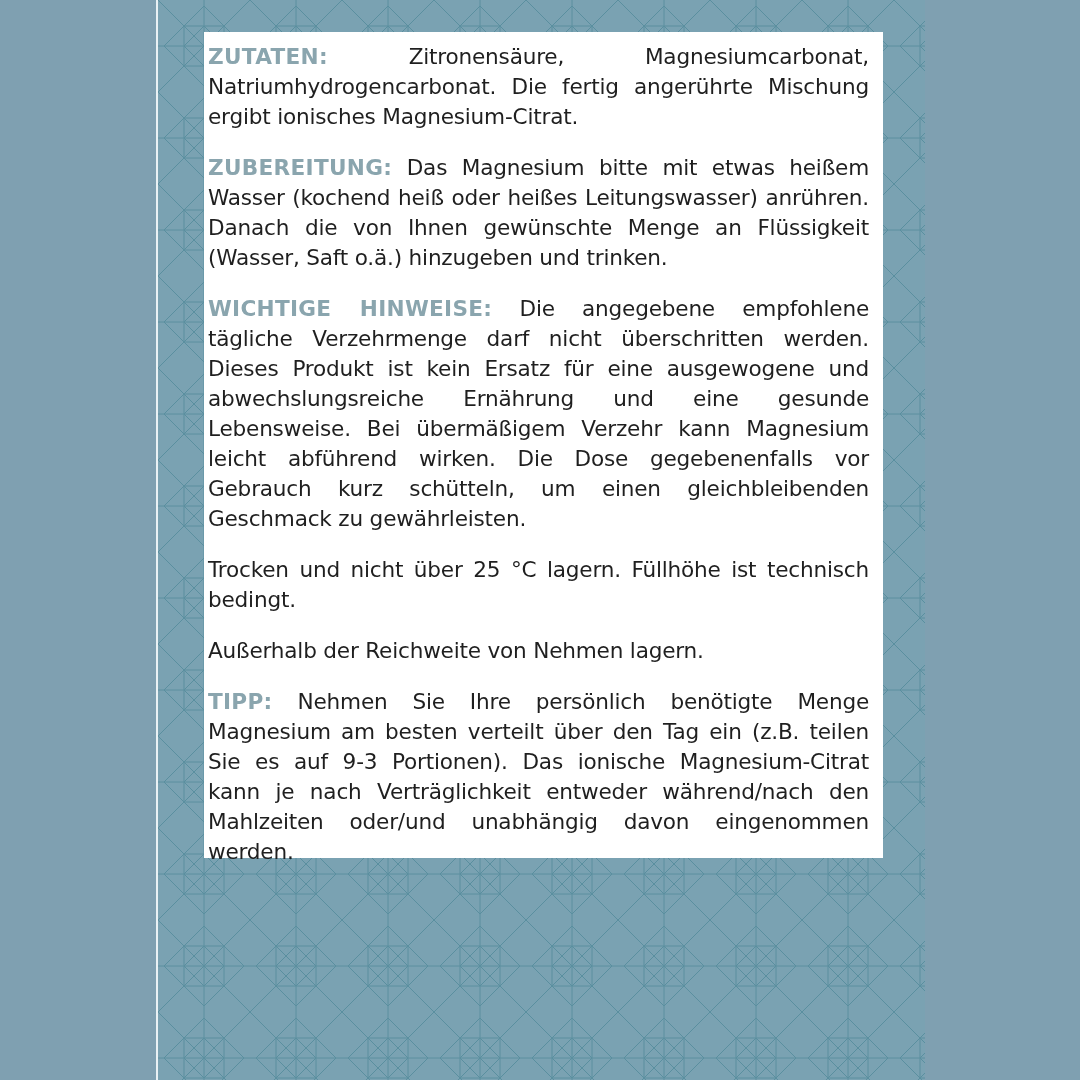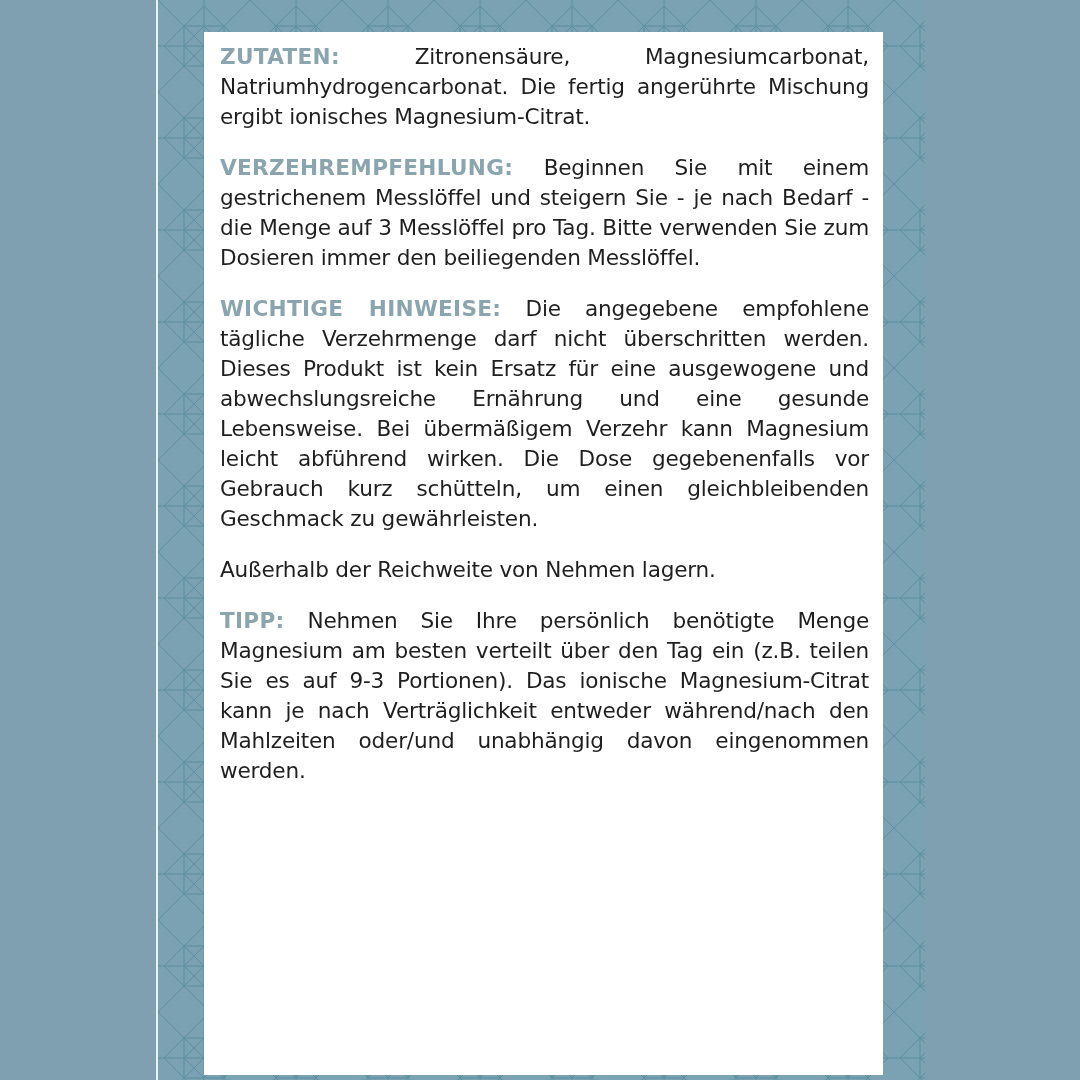--- a/index.html
+++ b/index.html
@@ -13,24 +13,24 @@
       position: absolute; top: 0; left: 156px; width: 2px; height: 1080px;
       background: #e9f1f4;
     }
     .pattern-panel {
       position: absolute; top: 0; left: 158px; width: 767px; height: 1080px;
       background-color: #7aa2b2;
       overflow: hidden;
     }
     .pattern-panel svg { position: absolute; top: 0; left: 0; }
     .label-card {
-      position: absolute; left: 204px; top: 32px; width: 679px; height: 1043px;
+      position: absolute; left: 204px; top: 32px; width: 679px; height: 826px;
       background: #ffffff;
       box-sizing: border-box;
-      padding: 10px 14px 0 16px;
+      padding: 10px 14px 0 4px;
     }
     .section {
       font-size: 21.6px;
       line-height: 30px;
       color: #1f1f1f;
       text-align: justify;
       margin: 0 0 21px 0;
       letter-spacing: -0.2px;
       word-spacing: 0px;
     }
@@ -63,26 +63,29 @@
     <rect width="767" height="1080" fill="url(#geo)"></rect>
   </svg>
 </div>
 
 <div class="label-card">
   <p class="section">
     <span class="heading">ZUTATEN:</span>
     <span>Zitronensäure, Magnesiumcarbonat, Natriumhydrogencarbonat. Die fertig angerührte Mischung ergibt ionisches Magnesium-Citrat.</span>
   </p>
   <p class="section">
-    <span class="heading">VERZEHREMPFEHLUNG:</span>
-    <span>Beginnen Sie mit einem gestrichenem Messlöffel und steigern Sie - je nach Bedarf - die Menge auf 3 Messlöffel pro Tag. Bitte verwenden Sie zum Dosieren immer den beiliegenden Messlöffel.</span>
+    <span class="heading">ZUBEREITUNG:</span>
+    <span>Das Magnesium bitte mit etwas heißem Wasser (kochend heiß oder heißes Leitungswasser) anrühren. Danach die von Ihnen gewünschte Menge an Flüssigkeit (Wasser, Saft o.ä.) hinzugeben und trinken.</span>
   </p>
   <p class="section">
     <span class="heading">WICHTIGE HINWEISE:</span>
     <span>Die angegebene empfohlene tägliche Verzehrmenge darf nicht überschritten werden. Dieses Produkt ist kein Ersatz für eine ausgewogene und abwechslungsreiche Ernährung und eine gesunde Lebensweise. Bei übermäßigem Verzehr kann Magnesium leicht abführend wirken. Die Dose gegebenenfalls vor Gebrauch kurz schütteln, um einen gleichbleibenden Geschmack zu gewährleisten.</span>
+  </p>
+  <p class="section">
+    <span>Trocken und nicht über 25 °C lagern. Füllhöhe ist technisch bedingt.</span>
   </p>
   <p class="section">
     <span>Außerhalb der Reichweite von Nehmen lagern.</span>
   </p>
   <p class="section">
     <span class="heading">TIPP:</span>
     <span>Nehmen Sie Ihre persönlich benötigte Menge Magnesium am besten verteilt über den Tag ein (z.B. teilen Sie es auf 9-3 Portionen). Das ionische Magnesium-Citrat kann je nach Verträglichkeit entweder während/nach den Mahlzeiten oder/und unabhängig davon eingenommen werden.</span>
   </p>
 </div>
 

